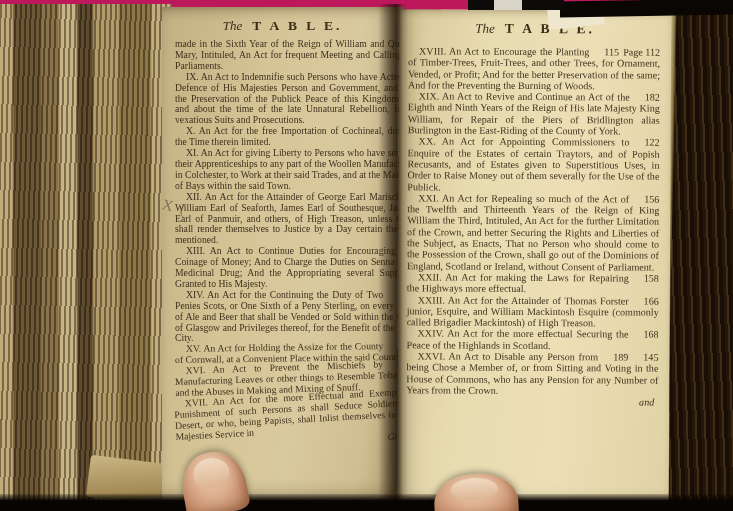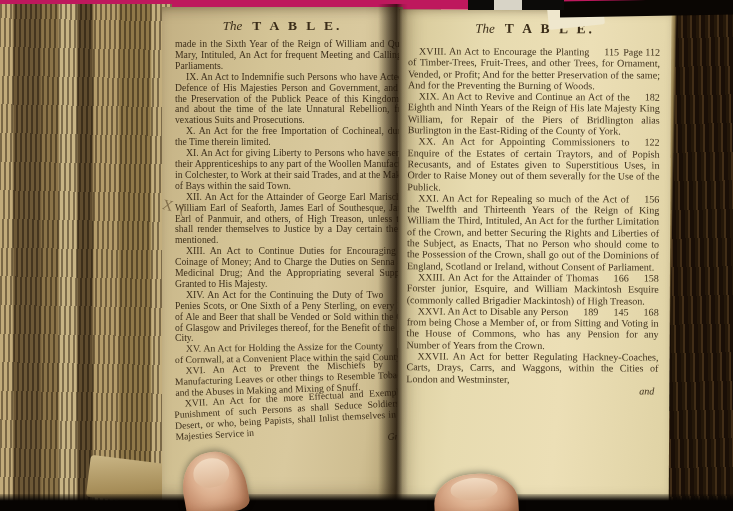--- a/index.html
+++ b/index.html
@@ -144,26 +144,26 @@
   <div class="page page-right">
     <div class="page-header">
       <span class="hdr-the">The</span><span class="hdr-title">T A B L E.</span>
     </div>
     <div class="text-col right-col">
         <p class="entry cont"><span class="pnum">Page 112</span></p>
         <p class="entry"><span class="pnum">115</span><span class="etext">XVIII. An Act to Encourage the Planting of Timber-Trees, Fruit-Trees, and other Trees, for Ornament, Vended, or Profit; And for the better Preservation of the same; And for the Preventing the Burning of Woods.</span></p>
         <p class="entry"><span class="pnum">182</span><span class="etext">XIX. An Act to Revive and Continue an Act of the Eighth and Ninth Years of the Reign of His late Majesty King William, for Repair of the Piers of Bridlington alias Burlington in the East-Riding of the County of York.</span></p>
         <p class="entry"><span class="pnum">122</span><span class="etext">XX. An Act for Appointing Commissioners to Enquire of the Estates of certain Traytors, and of Popish Recusants, and of Estates given to Superstitious Uses, in Order to Raise Money out of them severally for the Use of the Publick.</span></p>
         <p class="entry"><span class="pnum">156</span><span class="etext">XXI. An Act for Repealing so much of the Act of the Twelfth and Thirteenth Years of the Reign of King William the Third, Intituled, An Act for the further Limitation of the Crown, and better Securing the Rights and Liberties of the Subject, as Enacts, That no Person who should come to the Possession of the Crown, shall go out of the Dominions of England, Scotland or Ireland, without Consent of Parliament.</span></p>
-        <p class="entry"><span class="pnum">158</span></p>
+        <p class="entry"><span class="pnum">158</span><span class="etext">XXII. An Act for making the Laws for Repairing the Highways more effectual.</span></p>
         <p class="entry"><span class="pnum">166</span><span class="etext">XXIII. An Act for the Attainder of Thomas Forster junior, Esquire, and William Mackintosh Esquire (commonly called Brigadier Mackintosh) of High Treason.</span></p>
-        <p class="entry"><span class="pnum">168</span></p>
+        <p class="entry"><span class="pnum">168</span><span class="etext">XXIV. An Act for the more effectual Securing the Peace of the Highlands in Scotland.</span></p>
         <p class="entry"><span class="pnum">145</span></p>
         <p class="entry"><span class="pnum">189</span><span class="etext">XXVI. An Act to Disable any Person from being Chose a Member of, or from Sitting and Voting in the House of Commons, who has any Pension for any Number of Years from the Crown.</span></p>
-        <p class="entry"><span class="etext">XXVII. An Act for better Regulating Hackney-Coaches, Carts, Drays, Carrs, and Waggons, within the Cities of London and Westminster,</span><span class="catchword">and</span></p>
+        <p class="entry"><span class="catchword">and</span></p>
       </div>
   </div>
 
   <div class="gutter"></div>
 
   <div class="page-corner"></div>
   <div class="top-right-mass"></div>
   <div class="scale-bar"></div>
 
   <div class="bottom-strip"></div>

